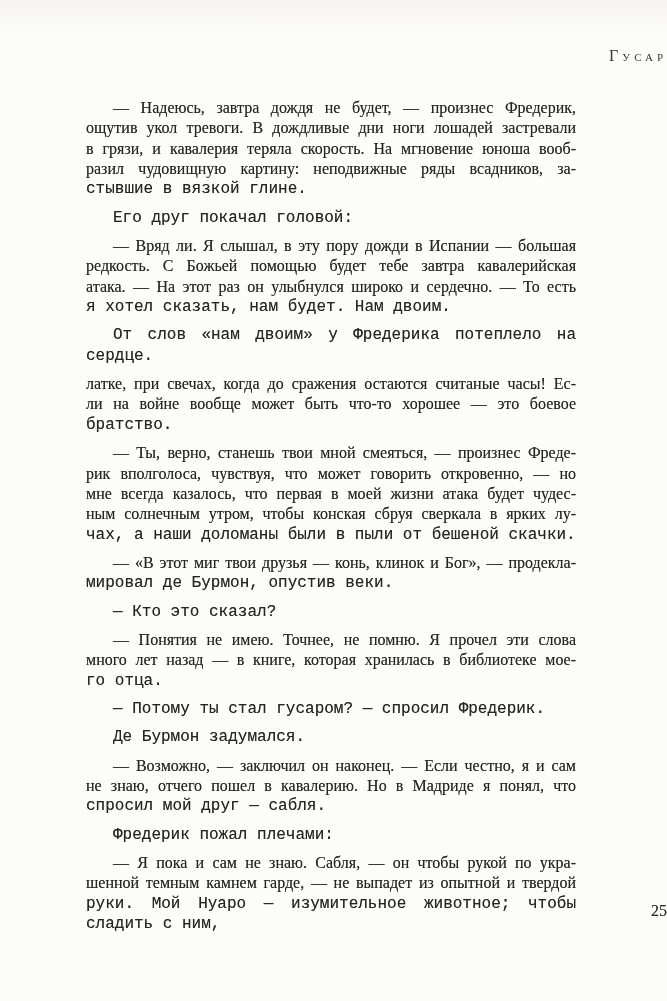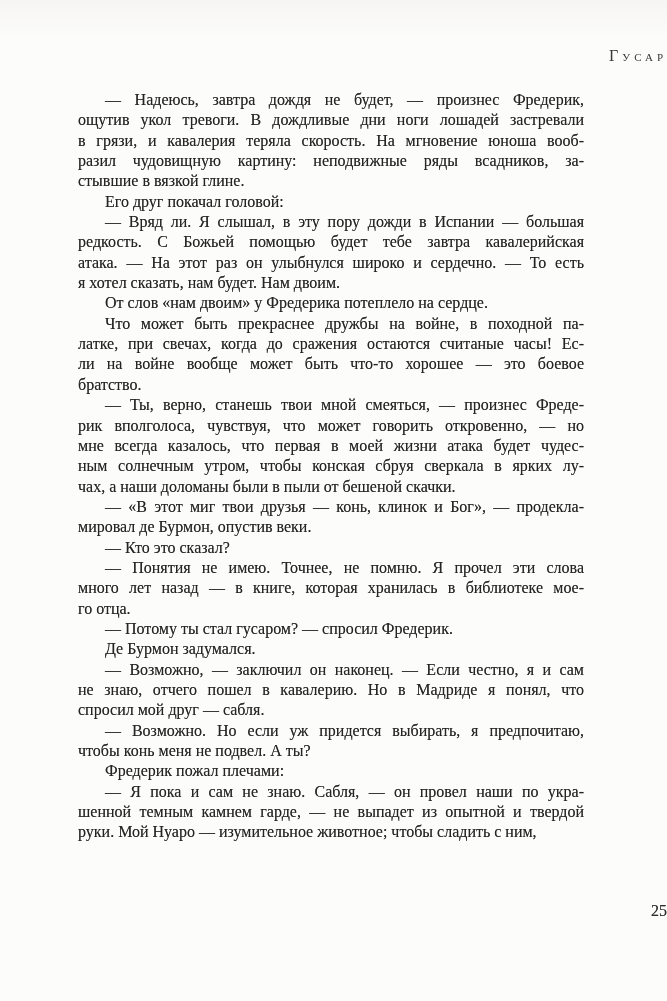--- a/index.html
+++ b/index.html
@@ -35,34 +35,35 @@
     position: absolute;
     top: 90px;
     left: 78px;
     width: 506px;
     font-size: 16px;
     line-height: 20.35px;
     text-shadow: 0 0 0.4px rgba(40, 39, 38, 0.55);
     overflow: hidden;
   }
   .para {
-    margin: 0;
+    margin: 8px;
     padding: 0;
   }
   .line {
     text-align: justify;
     text-align-last: justify;
     white-space: nowrap;
   }
   .line.first {
     text-indent: 27px;
   }
   .line.last {
     text-align-last: left;
     white-space: normal;
+    font-family: Liberation Mono, monospace;
   }
   .page-number {
     position: absolute;
     top: 902px;
     left: 0;
     width: 667px;
     text-align: right;
     font-size: 16px;
     color: #2e2d2c;
     text-shadow: 0 0 0.4px rgba(40, 39, 38, 0.55);
@@ -88,21 +89,20 @@
       <div class="para">
         <div class="line first">— Вряд ли. Я слышал, в эту пору дожди в Испании — большая</div>
         <div class="line">редкость. С Божьей помощью будет тебе завтра кавалерийская</div>
         <div class="line">атака. — На этот раз он улыбнулся широко и сердечно. — То есть</div>
         <div class="line last">я хотел сказать, нам будет. Нам двоим.</div>
       </div>
       <div class="para">
         <div class="line first last">От слов «нам двоим» у Фредерика потеплело на сердце.</div>
       </div>
       <div class="para">
-        <div class="line first">Что может быть прекраснее дружбы на войне, в походной па-</div>
         <div class="line">латке, при свечах, когда до сражения остаются считаные часы! Ес-</div>
         <div class="line">ли на войне вообще может быть что-то хорошее — это боевое</div>
         <div class="line last">братство.</div>
       </div>
       <div class="para">
         <div class="line first">— Ты, верно, станешь твои мной смеяться, — произнес Фреде-</div>
         <div class="line">рик вполголоса, чувствуя, что может говорить откровенно, — но</div>
         <div class="line">мне всегда казалось, что первая в моей жизни атака будет чудес-</div>
         <div class="line">ным солнечным утром, чтобы конская сбруя сверкала в ярких лу-</div>
         <div class="line last">чах, а наши доломаны были в пыли от бешеной скачки.</div>
@@ -124,27 +124,23 @@
       </div>
       <div class="para">
         <div class="line first last">Де Бурмон задумался.</div>
       </div>
       <div class="para">
         <div class="line first">— Возможно, — заключил он наконец. — Если честно, я и сам</div>
         <div class="line">не знаю, отчего пошел в кавалерию. Но в Мадриде я понял, что</div>
         <div class="line last">спросил мой друг — сабля.</div>
       </div>
       <div class="para">
-        <div class="line first">— Возможно. Но если уж придется выбирать, я предпочитаю,</div>
-        <div class="line last">чтобы конь меня не подвел. А ты?</div>
-      </div>
-      <div class="para">
         <div class="line first last">Фредерик пожал плечами:</div>
       </div>
       <div class="para">
-        <div class="line first">— Я пока и сам не знаю. Сабля, — он провел наши по укра-</div>
+        <div class="line first">— Я пока и сам не знаю. Сабля, — он чтобы рукой по укра-</div>
         <div class="line">шенной темным камнем гарде, — не выпадет из опытной и твердой</div>
         <div class="line last">руки. Мой Нуаро — изумительное животное; чтобы сладить с ним,</div>
       </div>
     </div>
 
   <div class="page-number">25</div>
 </div>
 
 </body></html>

